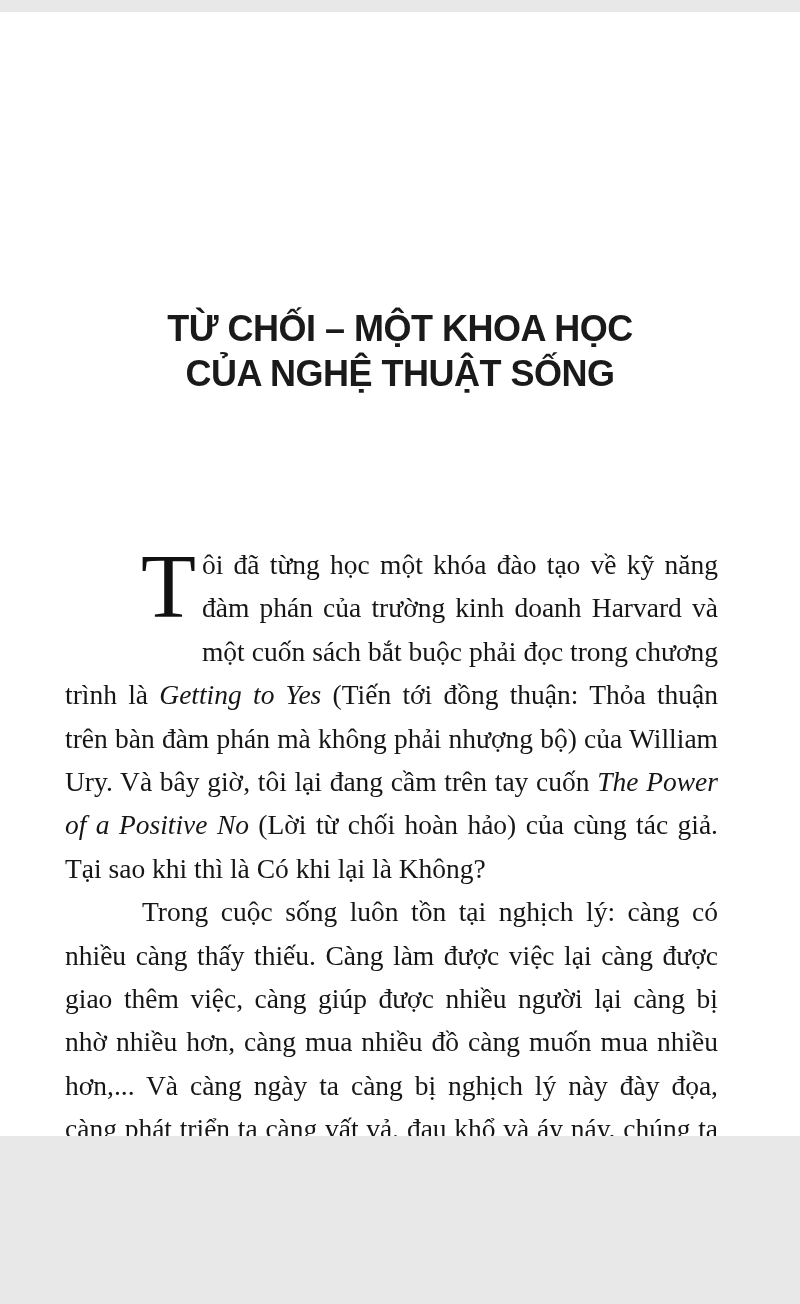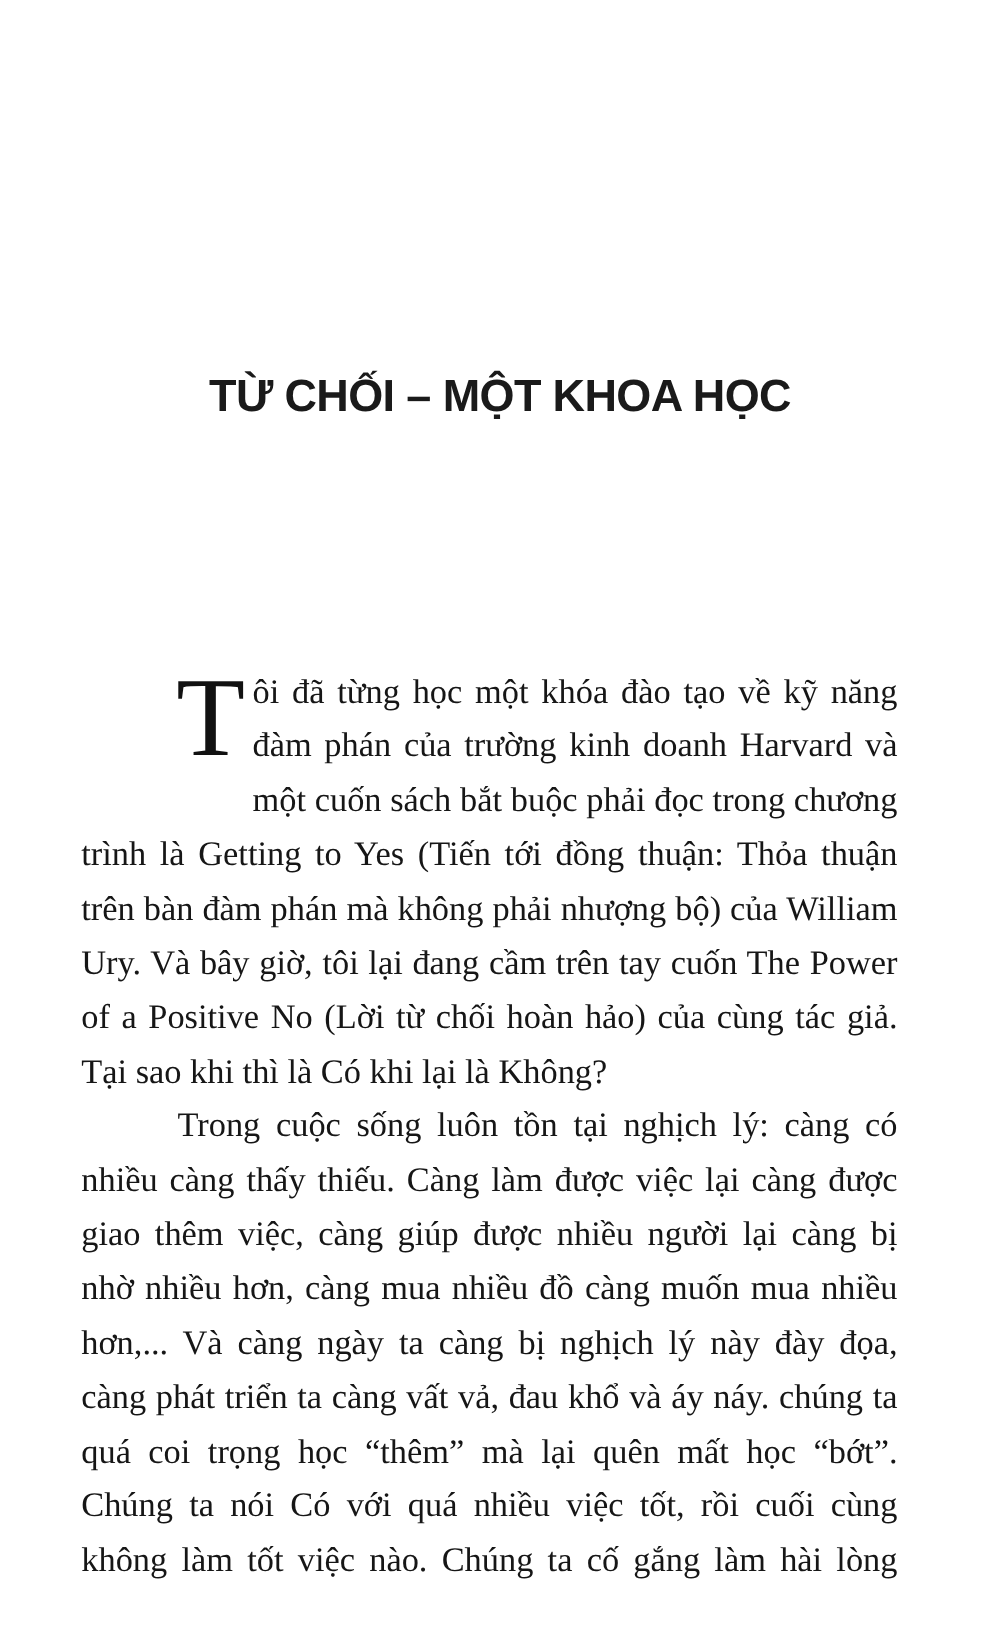--- a/index.html
+++ b/index.html
@@ -3,22 +3,22 @@
 <meta charset="utf-8">
 <style>
   html, body {
     margin: 0;
     padding: 0;
     background: #e8e8e8;
   }
   .page {
     position: relative;
     width: 800px;
-    height: 1304px;
-    margin: 0 auto;
+    height: 1124px;
+    margin: 12px auto;
     background: #ffffff;
     overflow: hidden;
     color: #181818;
     font-family: "Liberation Serif", serif;
   }
   .chapter-title {
     position: absolute;
     top: 294px;
     left: 0;
     width: 800px;
@@ -54,29 +54,31 @@
   .drop-cap {
     float: left;
     font-size: 90px;
     line-height: 88px;
     height: 87px;
     margin-left: 76px;
     margin-right: 6px;
     color: #111111;
   }
   .italic {
+    font-style: italic;
   }
 </style>
 </head>
 <body>
 
 <div class="page">
 
   <div class="chapter-title">
     <div>TỪ CHỐI – MỘT KHOA HỌC</div>
+    <div>CỦA NGHỆ THUẬT SỐNG</div>
   </div>
 
   <div class="article-body">
       <p class="para para-first"><span class="drop-cap">T</span><span>ôi đã từng học một khóa đào tạo về kỹ năng đàm phán của trường kinh doanh Harvard và một cuốn sách bắt buộc phải đọc trong chương trình là </span><span class="italic">Getting to Yes</span><span> (Tiến tới đồng thuận: Thỏa thuận trên bàn đàm phán mà không phải nhượng bộ) của William Ury. Và bây giờ, tôi lại đang cầm trên tay cuốn </span><span class="italic">The Power of a Positive No</span><span> (Lời từ chối hoàn hảo) của cùng tác giả. Tại sao khi thì là Có khi lại là Không?</span></p>
       <p class="para para-indent para-continued"><span>Trong cuộc sống luôn tồn tại nghịch lý: càng có nhiều càng thấy thiếu. Càng làm được việc lại càng được giao thêm việc, càng giúp được nhiều người lại càng bị nhờ nhiều hơn, càng mua nhiều đồ càng muốn mua nhiều hơn,... Và càng ngày ta càng bị nghịch lý này đày đọa, càng phát triển ta càng vất vả, đau khổ và áy náy. chúng ta quá coi trọng học “thêm” mà lại quên mất học “bớt”. Chúng ta nói Có với quá nhiều việc tốt, rồi cuối cùng không làm tốt việc nào. Chúng ta cố gắng làm hài lòng</span></p>
     </div>
 
 </div>
 
 </body></html>

